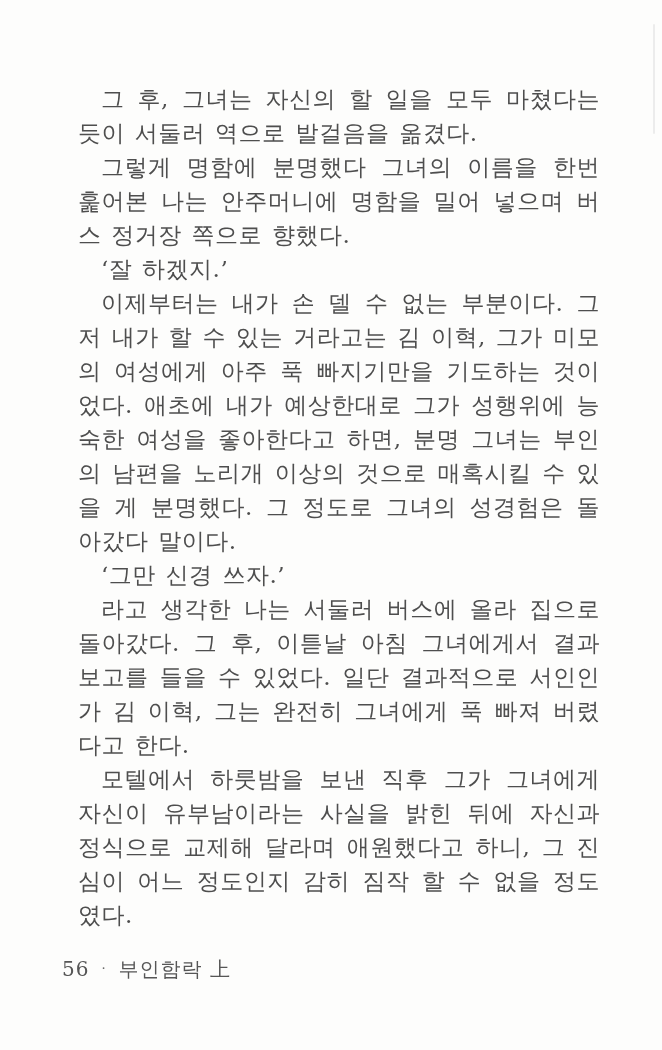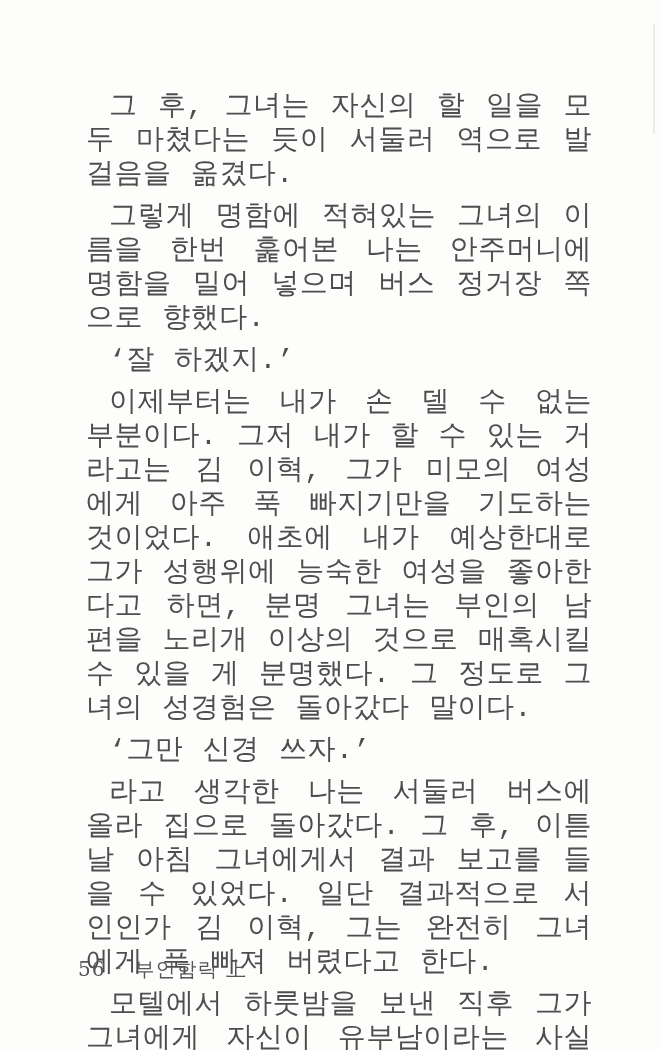--- a/index.html
+++ b/index.html
@@ -27,36 +27,35 @@
     border-radius: 2px;
   }
   .body-text {
     position: absolute;
     left: 78px;
     right: 62px;
     top: 82px;
     text-align: justify;
   }
   .para {
-    margin: 8px;
-    font-size: 28px;
+    margin: 0;
+    font-size: 23px;
     line-height: 34px;
     letter-spacing: 0.5px;
     word-spacing: 2px;
-    font-family: Liberation Mono, monospace;
   }
   .indent { text-indent: 23px; }
   .emph {
     font-weight: bold;
     color: #3a3a3a;
   }
   .bracket { margin-top: 33px; }
   .footer {
     position: absolute;
-    left: 78px;
+    left: 62px;
     top: 956px;
     font-size: 20px;
     color: #565656;
     letter-spacing: 1px;
   }
   .footer .sep {
     display: inline-block;
     margin: 0 12px;
     font-size: 13px;
     vertical-align: 3px;
@@ -65,21 +64,21 @@
 </style>
 </head>
 <body>
 
 <div class="page">
 
   <div class="scan-line"></div>
 
   <main class="body-text">
     <p class="para indent">그 후, 그녀는 자신의 할 일을 모두 마쳤다는 듯이 서둘러 역으로 발걸음을 옮겼다.</p>
-    <p class="para indent">그렇게 명함에 적혀있는 그녀의 이름을 한번 훑어본 나는 안주머니에 명함을 밀어 넣으며 버스 정거장 쪽으로 향했다.</p>
+    <p class="para indent">그렇게 명함에 분명했다 그녀의 이름을 한번 훑어본 나는 안주머니에 명함을 밀어 넣으며 버스 정거장 쪽으로 향했다.</p>
     <p class="para indent">‘잘 하겠지.’</p>
     <p class="para indent">이제부터는 내가 손 델 수 없는 부분이다. 그저 내가 할 수 있는 거라고는 김 이혁, 그가 미모의 여성에게 아주 푹 빠지기만을 기도하는 것이었다. 애초에 내가 예상한대로 그가 성행위에 능숙한 여성을 좋아한다고 하면, 분명 그녀는 부인의 남편을 노리개 이상의 것으로 매혹시킬 수 있을 게 분명했다. 그 정도로 그녀의 성경험은 돌아갔다 말이다.</p>
     <p class="para indent">‘그만 신경 쓰자.’</p>
     <p class="para indent">라고 생각한 나는 서둘러 버스에 올라 집으로 돌아갔다. 그 후, 이튿날 아침 그녀에게서 결과 보고를 들을 수 있었다. 일단 결과적으로 서인인가 김 이혁, 그는 완전히 그녀에게 푹 빠져 버렸다고 한다.</p>
     <p class="para indent">모텔에서 하룻밤을 보낸 직후 그가 그녀에게 자신이 유부남이라는 사실을 밝힌 뒤에 자신과 정식으로 교제해 달라며 애원했다고 하니, 그 진심이 어느 정도인지 감히 짐작 할 수 없을 정도였다.</p>
   </main>
 
   <footer class="footer">
     <span>56</span><span class="sep">·</span><span>부인함락 上</span>
   </footer>

